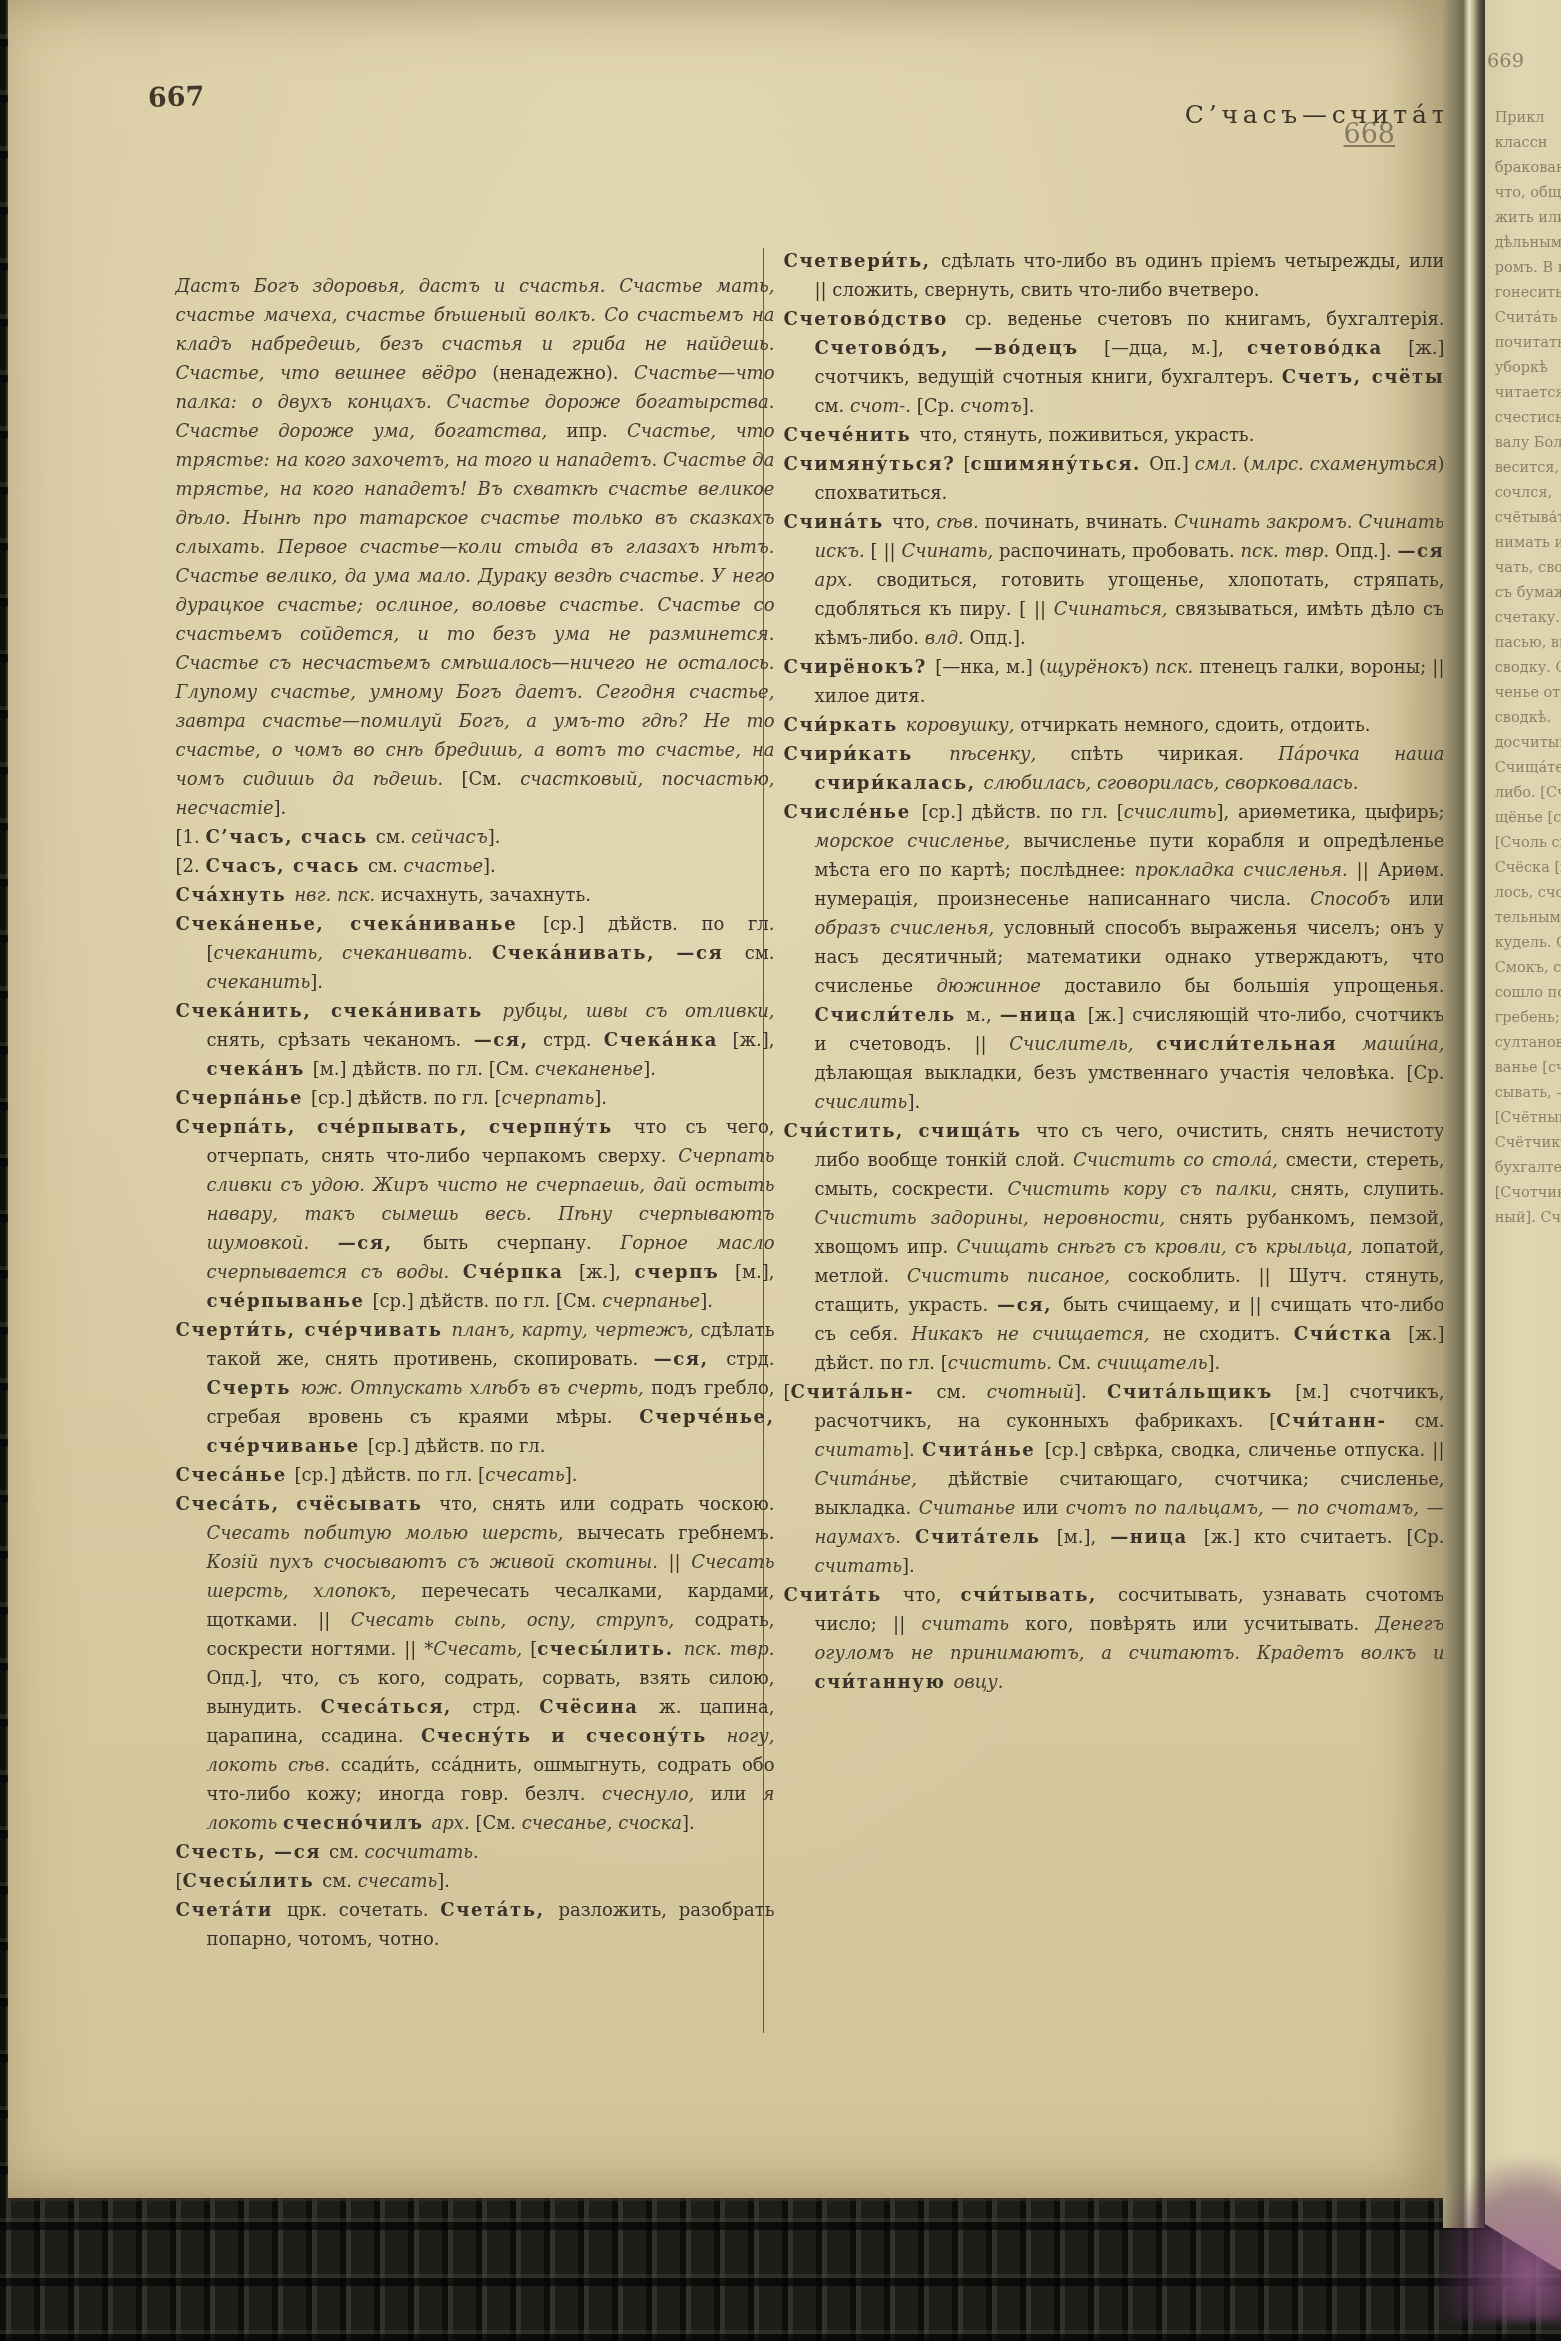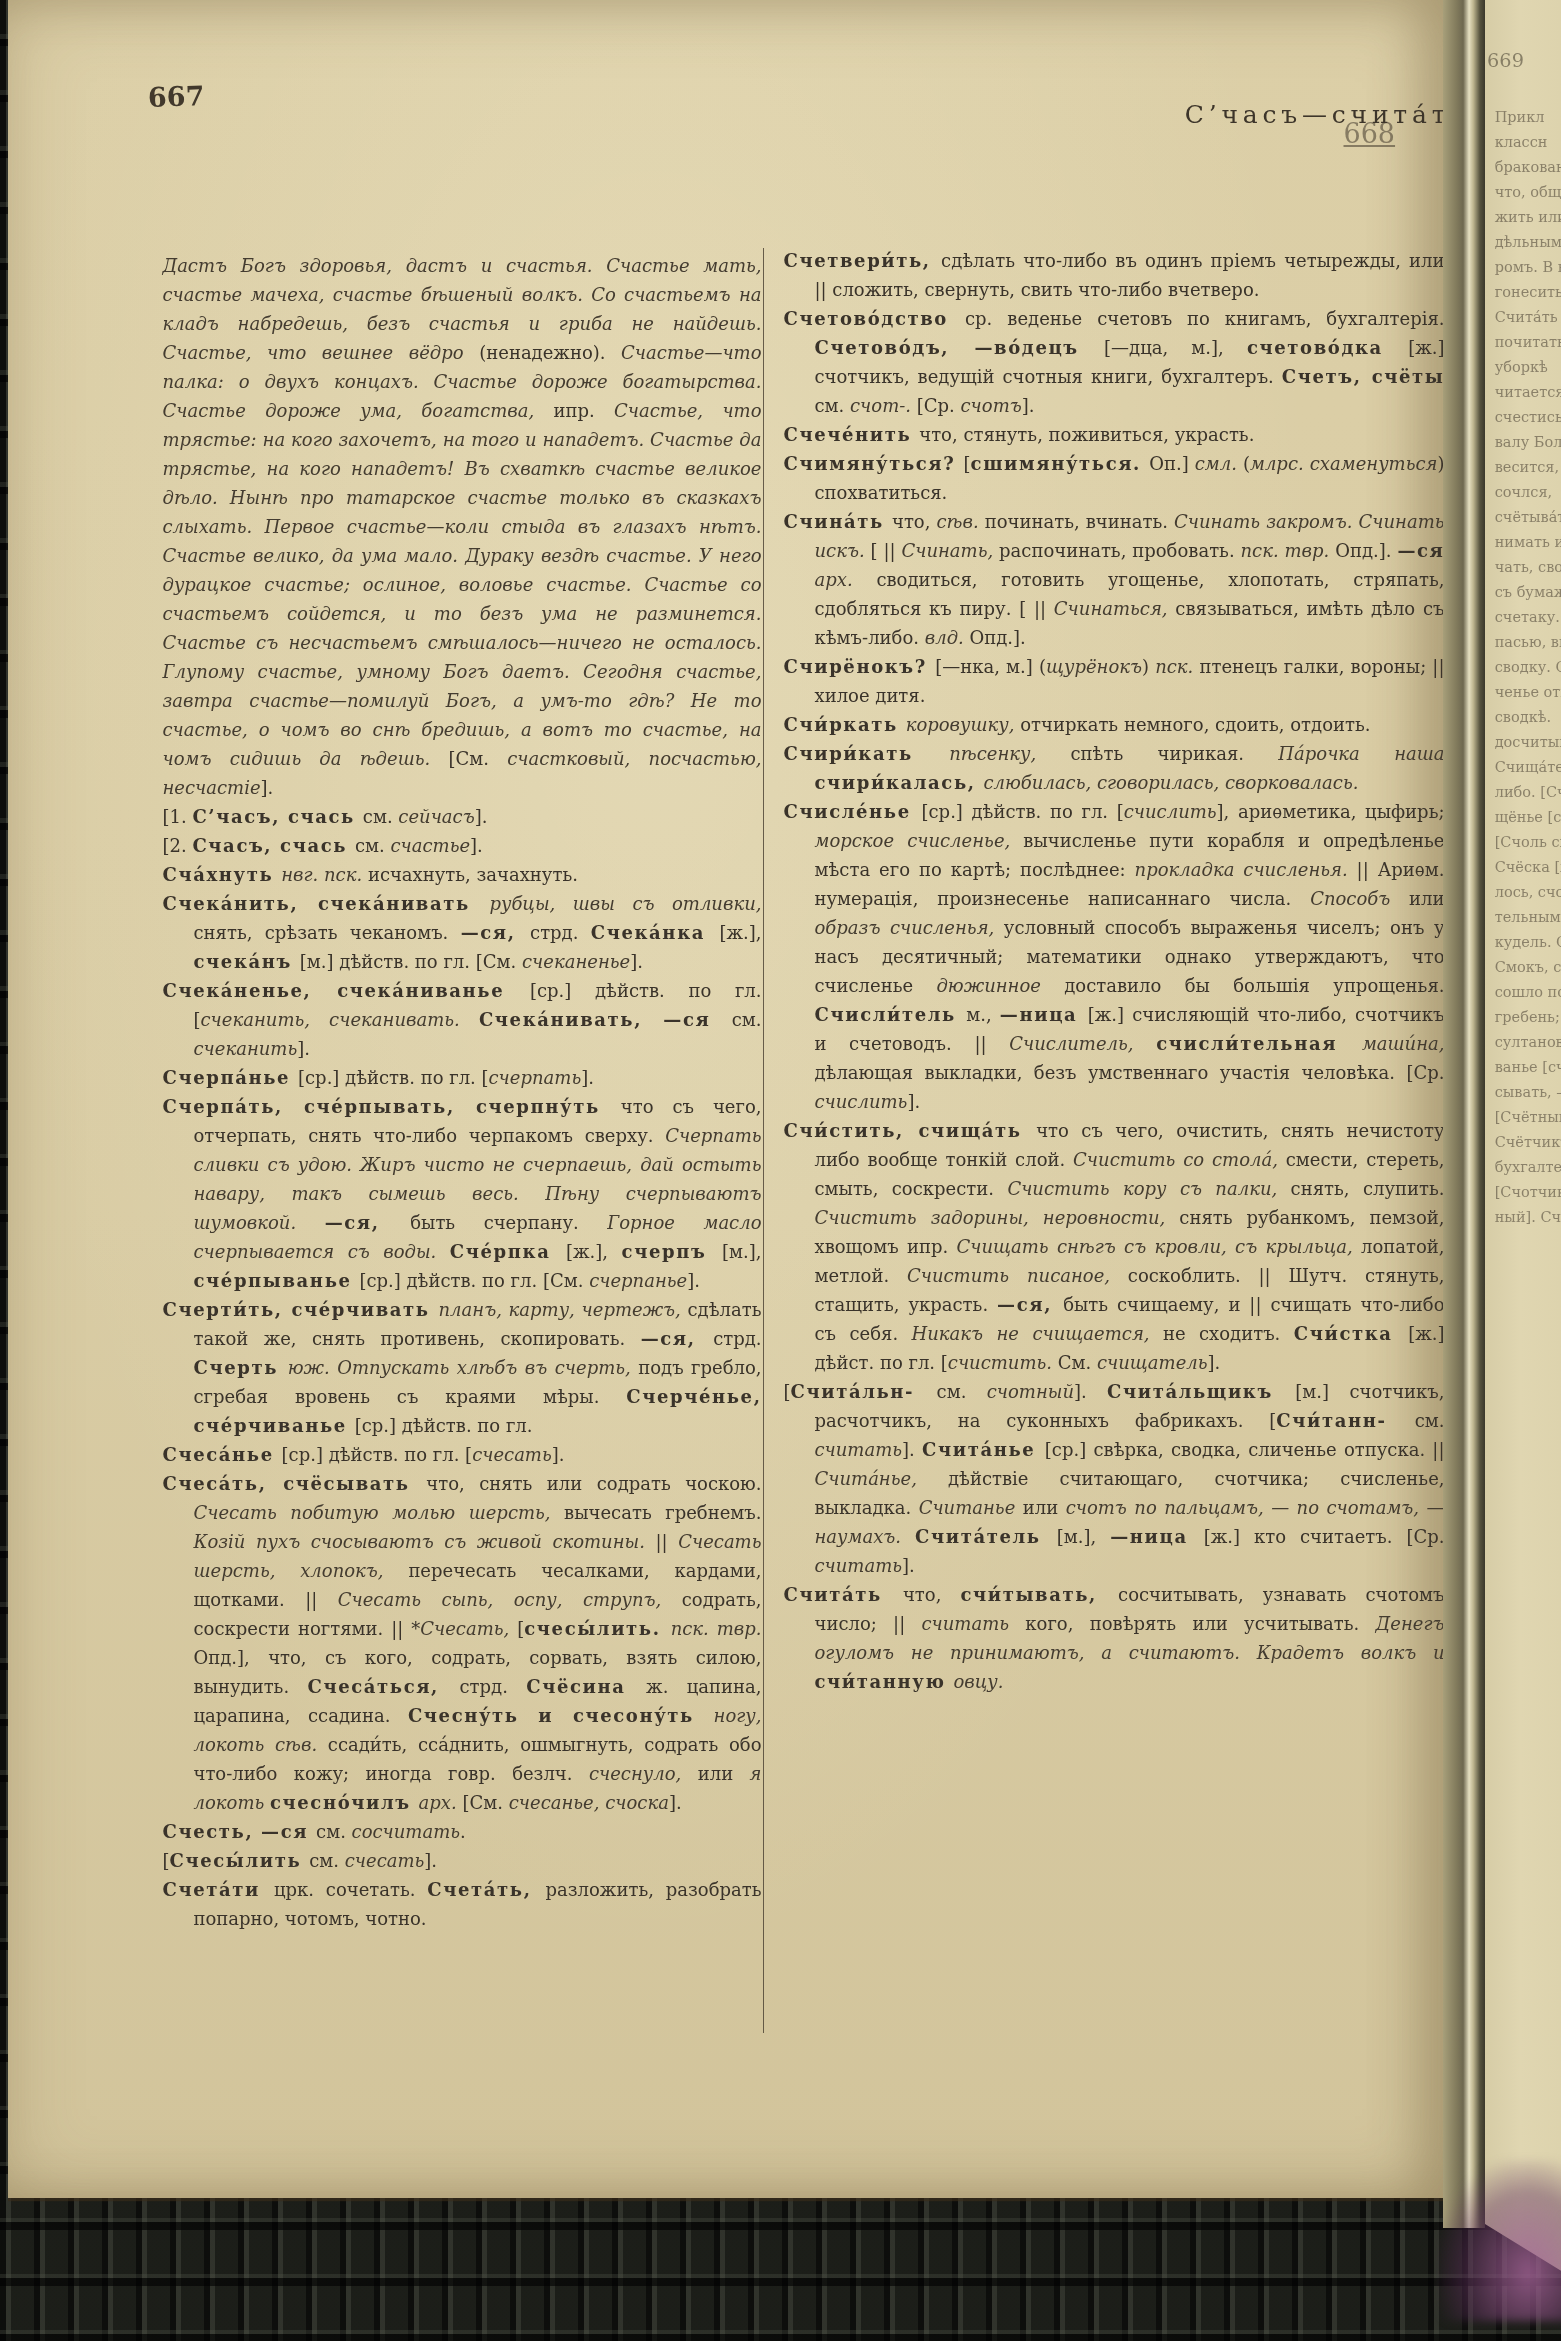--- a/index.html
+++ b/index.html
@@ -22,21 +22,21 @@
   .pagenum{font-size:27px;color:#42392c;position:absolute;}
   .pagenum-left{left:140px;top:81px;font-weight:bold;transform:rotate(-2deg);}
   .pagenum-right{left:1336px;top:118px;opacity:.55;text-decoration:underline;}
   .running-header{
     position:absolute;left:0;right:0;top:100px;text-align:right;
     transform:translateX(38px);
     font-size:25px;letter-spacing:4.8px;color:#3d352a;
   }
   .colrule{position:absolute;left:755px;top:248px;width:1.6px;height:1785px;background:#473d2f;opacity:.8;}
   .col{position:absolute;top:251px;color:#3a332a;font-size:18px;line-height:29px;text-align:justify;}
-  .col-left{left:155px;width:599px;}
+  .col-left{left:168px;width:599px;margin-top:20px;}
   .col-right{left:776px;top:246px;width:661px;}
   p.entry{margin:0;padding-left:31px;text-indent:-31px;}
   p.entry.cont{padding-left:0;text-indent:0;}
   .b{font-weight:bold;letter-spacing:1.6px;}
   .i{font-style:italic;color:#443c30;}
   
   .page-edge{
     position:absolute;left:1443px;top:0;width:42px;height:2228px;
     background:linear-gradient(90deg,#a79f7a 0%, #847d5e 30%, #6e6850 48%, #e6e0c2 62%, #beb690 72%, #55523e 88%, #3a372b 100%);
   }
@@ -68,22 +68,22 @@
 <div class="page-main">
   <div class="pagenum pagenum-left">667</div>
   <div class="running-header">С’часъ—счита́ть.</div>
   <div class="pagenum pagenum-right">668</div>
   <div class="colrule"></div>
   <div class="col col-left" id="col-left">
       <p class="entry cont"><span class="i">Дастъ Богъ здоровья, дастъ и счастья. Счастье мать, счастье мачеха, счастье бѣшеный волкъ. Со счастьемъ на кладъ набредешь, безъ счастья и гриба не найдешь. Счастье, что вешнее вёдро </span><span>(ненадежно). </span><span class="i">Счастье—что палка: о двухъ концахъ. Счастье дороже богатырства. Счастье дороже ума, богатства, </span><span>ипр. </span><span class="i">Счастье, что трястье: на кого захочетъ, на того и нападетъ. Счастье да трястье, на кого нападетъ! Въ схваткѣ счастье великое дѣло. Нынѣ про татарское счастье только въ сказкахъ слыхать. Первое счастье—коли стыда въ глазахъ нѣтъ. Счастье велико, да ума мало. Дураку вездѣ счастье. У него дурацкое счастье; ослиное, воловье счастье. Счастье со счастьемъ сойдется, и то безъ ума не разминется. Счастье съ несчастьемъ смѣшалось—ничего не осталось. Глупому счастье, умному Богъ даетъ. Сегодня счастье, завтра счастье—помилуй Богъ, а умъ-то гдѣ? Не то счастье, о чомъ во снѣ бредишь, а вотъ то счастье, на чомъ сидишь да ѣдешь. </span><span>[См. </span><span class="i">счастковый, посчастью, несчастіе</span><span>].</span></p>
       <p class="entry"><span>[1. </span><span class="b">С’часъ, счась </span><span>см. </span><span class="i">сейчасъ</span><span>].</span></p>
       <p class="entry"><span>[2. </span><span class="b">Счасъ, счась </span><span>см. </span><span class="i">счастье</span><span>].</span></p>
       <p class="entry"><span class="b">Сча́хнуть </span><span class="i">нвг. пск. </span><span>исчахнуть, зачахнуть.</span></p>
+      <p class="entry"><span class="b">Счека́ненье, счека́ниванье </span><span>[ср.] дѣйств. по гл. [</span><span class="i">счеканить, счеканивать. </span><span class="b">Счека́нивать, —ся </span><span>см. </span><span class="i">счеканить</span><span>].</span></p>
       <p class="entry"><span class="b">Счека́нить, счека́нивать </span><span class="i">рубцы, швы съ отливки, </span><span>снять, срѣзать чеканомъ. </span><span class="b">—ся, </span><span>стрд. </span><span class="b">Счека́нка </span><span>[ж.], </span><span class="b">счека́нъ </span><span>[м.] дѣйств. по гл. [См. </span><span class="i">счеканенье</span><span>].</span></p>
-      <p class="entry"><span class="b">Счека́ненье, счека́ниванье </span><span>[ср.] дѣйств. по гл. [</span><span class="i">счеканить, счеканивать. </span><span class="b">Счека́нивать, —ся </span><span>см. </span><span class="i">счеканить</span><span>].</span></p>
       <p class="entry"><span class="b">Счерпа́нье </span><span>[ср.] дѣйств. по гл. [</span><span class="i">счерпать</span><span>].</span></p>
       <p class="entry"><span class="b">Счерпа́ть, сче́рпывать, счерпну́ть </span><span>что съ чего, отчерпать, снять что-либо черпакомъ сверху. </span><span class="i">Счерпать сливки съ удою. Жиръ чисто не счерпаешь, дай остыть навару, такъ сымешь весь. Пѣну счерпываютъ шумовкой. </span><span class="b">—ся, </span><span>быть счерпану. </span><span class="i">Горное масло счерпывается съ воды. </span><span class="b">Сче́рпка </span><span>[ж.], </span><span class="b">счерпъ </span><span>[м.], </span><span class="b">сче́рпыванье </span><span>[ср.] дѣйств. по гл. [См. </span><span class="i">счерпанье</span><span>].</span></p>
       <p class="entry"><span class="b">Счерти́ть, сче́рчивать </span><span class="i">планъ, карту, чертежъ, </span><span>сдѣлать такой же, снять противень, скопировать. </span><span class="b">—ся, </span><span>стрд. </span><span class="b">Счерть </span><span class="i">юж. </span><span class="i">Отпускать хлѣбъ въ счерть, </span><span>подъ гребло, сгребая вровень съ краями мѣры. </span><span class="b">Счерче́нье, сче́рчиванье </span><span>[ср.] дѣйств. по гл.</span></p>
       <p class="entry"><span class="b">Счеса́нье </span><span>[ср.] дѣйств. по гл. [</span><span class="i">счесать</span><span>].</span></p>
       <p class="entry"><span class="b">Счеса́ть, счёсывать </span><span>что, снять или содрать чоскою. </span><span class="i">Счесать побитую молью шерсть, </span><span>вычесать гребнемъ. </span><span class="i">Козій пухъ счосываютъ съ живой скотины. </span><span>|| </span><span class="i">Счесать шерсть, хлопокъ, </span><span>перечесать чесалками, кардами, щотками. || </span><span class="i">Счесать сыпь, оспу, струпъ, </span><span>содрать, соскрести ногтями. || *</span><span class="i">Счесать, </span><span>[</span><span class="b">счесы́лить. </span><span class="i">пск. твр. </span><span>Опд.], что, съ кого, содрать, сорвать, взять силою, вынудить. </span><span class="b">Счеса́ться, </span><span>стрд. </span><span class="b">Счёсина </span><span>ж. цапина, царапина, ссадина. </span><span class="b">Счесну́ть и счесону́ть </span><span class="i">ногу, локоть </span><span class="i">сѣв. </span><span>ссади́ть, сса́днить, ошмыгнуть, содрать обо что-либо кожу; иногда говр. безлч. </span><span class="i">счеснуло, </span><span>или </span><span class="i">я локоть </span><span class="b">счесно́чилъ </span><span class="i">арх. </span><span>[См. </span><span class="i">счесанье, счоска</span><span>].</span></p>
       <p class="entry"><span class="b">Счесть, —ся </span><span>см. </span><span class="i">сосчитать</span><span>.</span></p>
       <p class="entry"><span>[</span><span class="b">Счесы́лить </span><span>см. </span><span class="i">счесать</span><span>].</span></p>
       <p class="entry"><span class="b">Счета́ти </span><span>црк. сочетать. </span><span class="b">Счета́ть, </span><span>разложить, разобрать попарно, чотомъ, чотно.</span></p>
     </div>
   <div class="col col-right" id="col-right">

